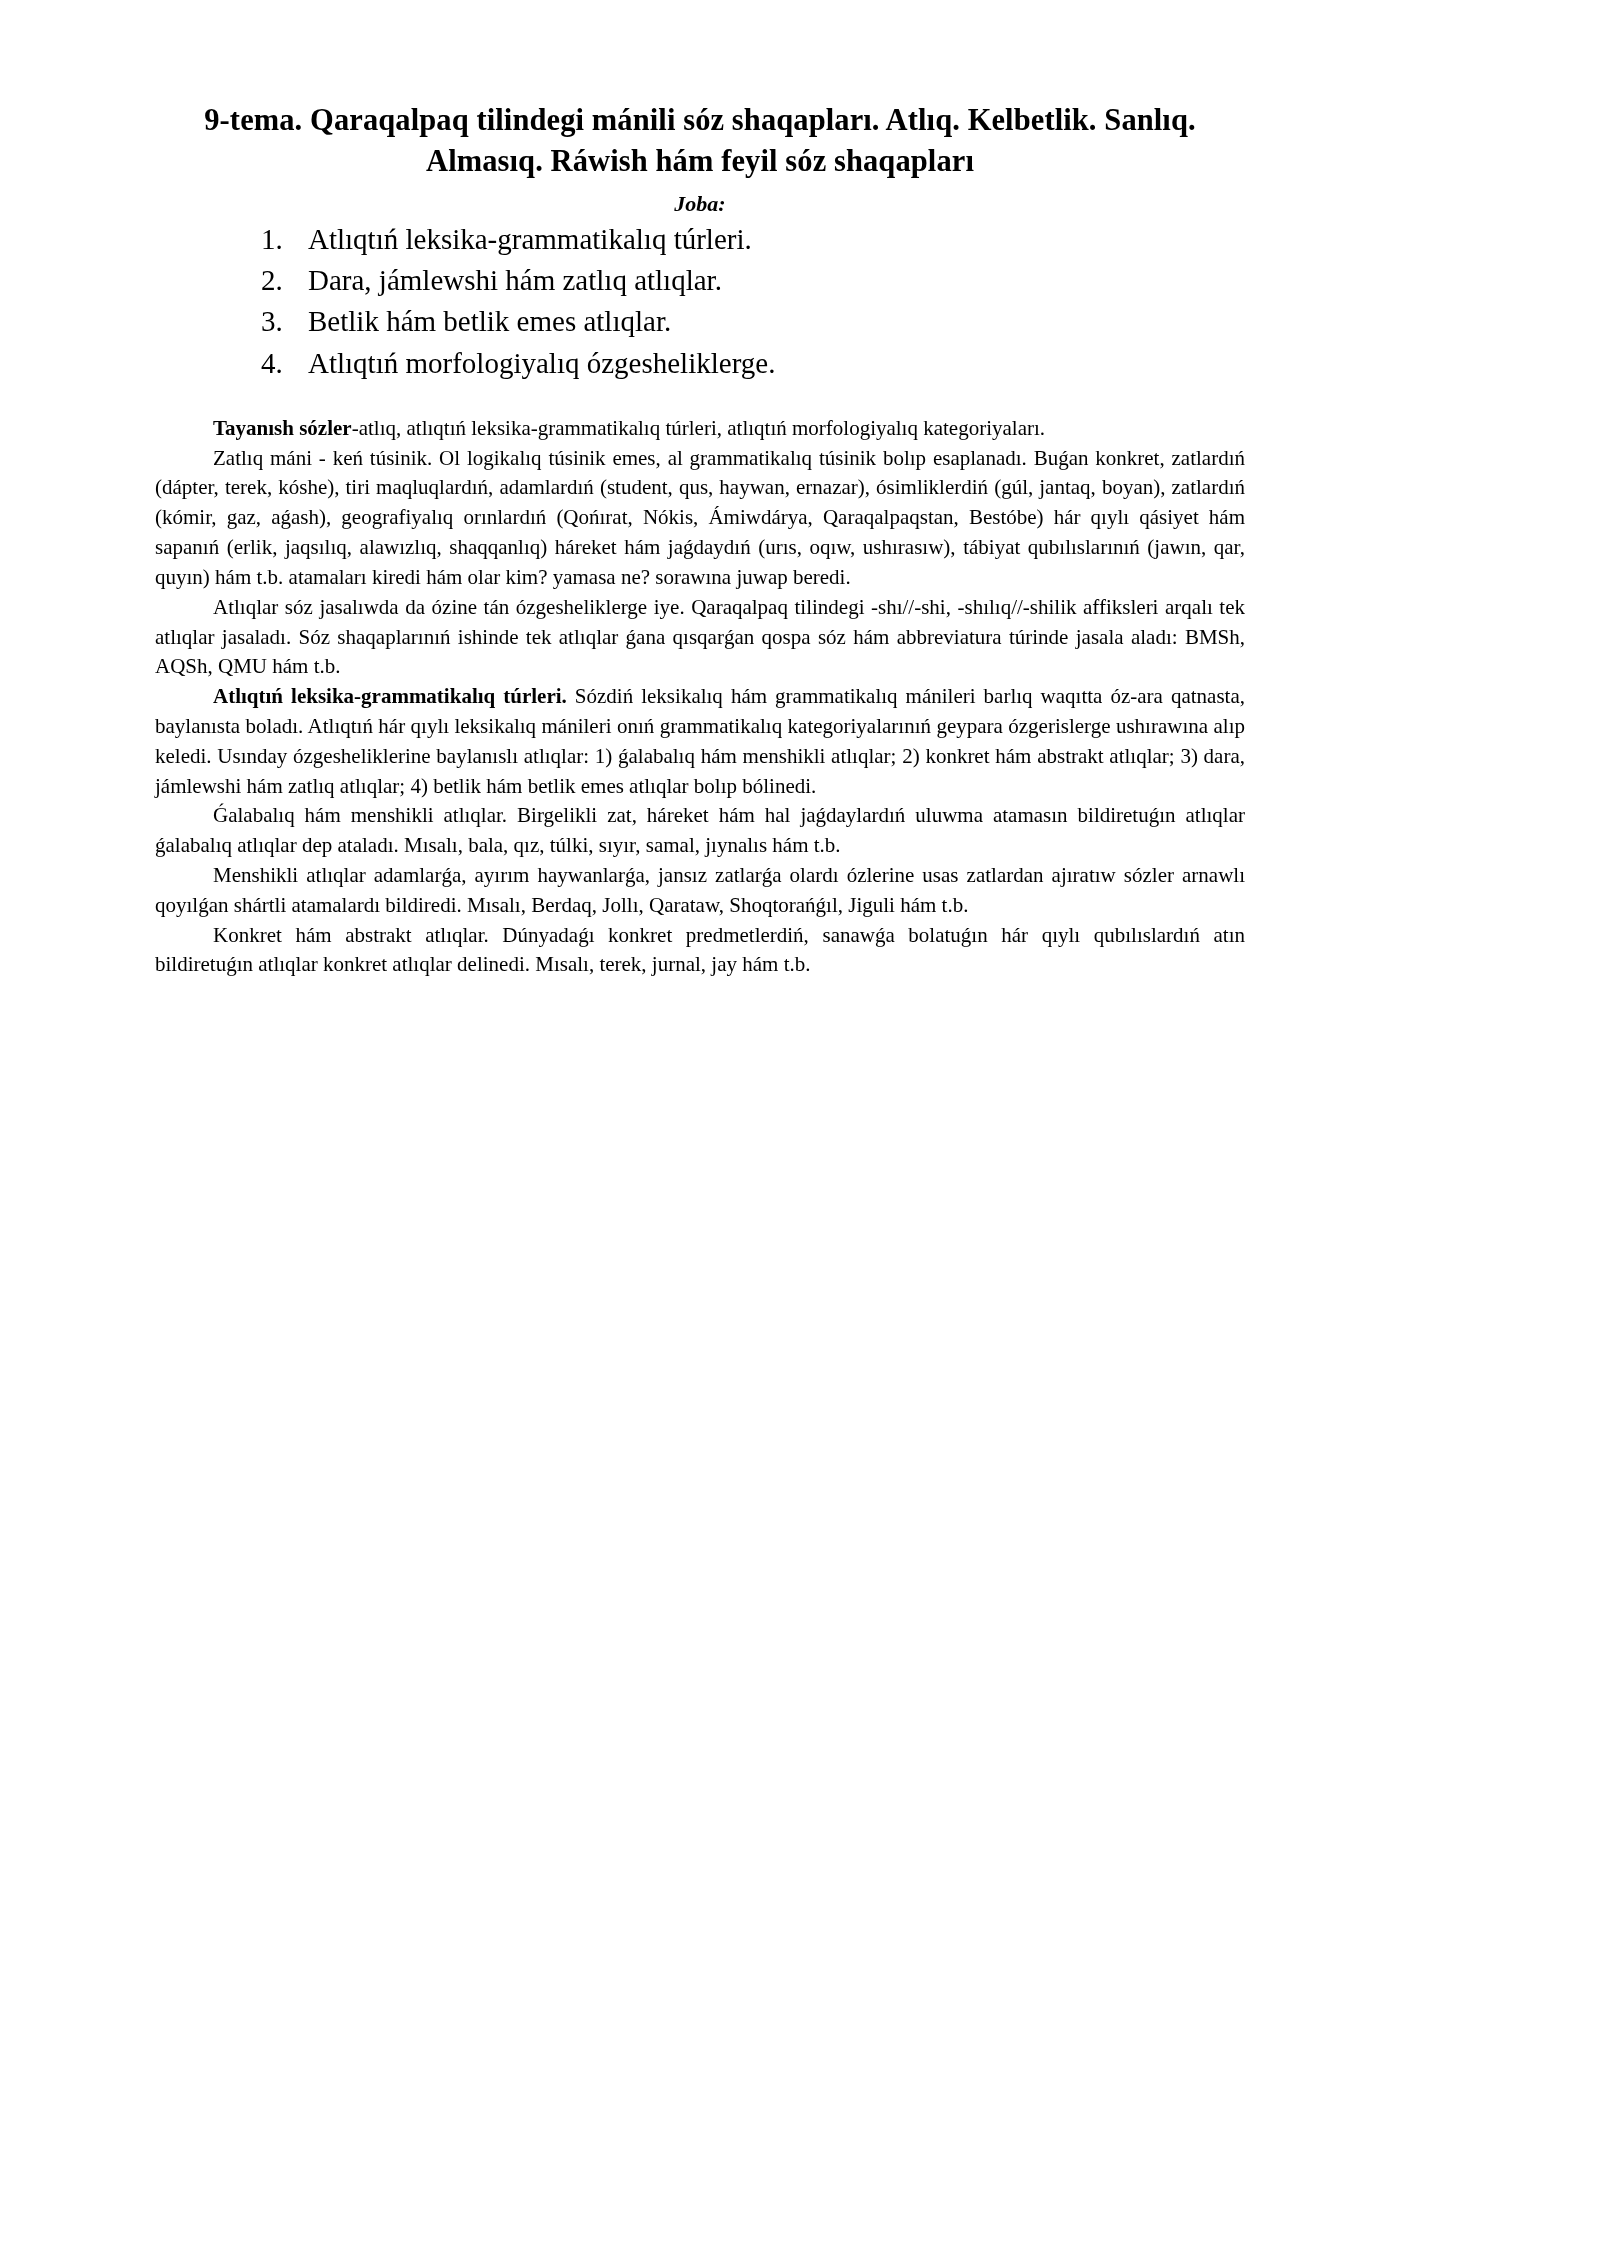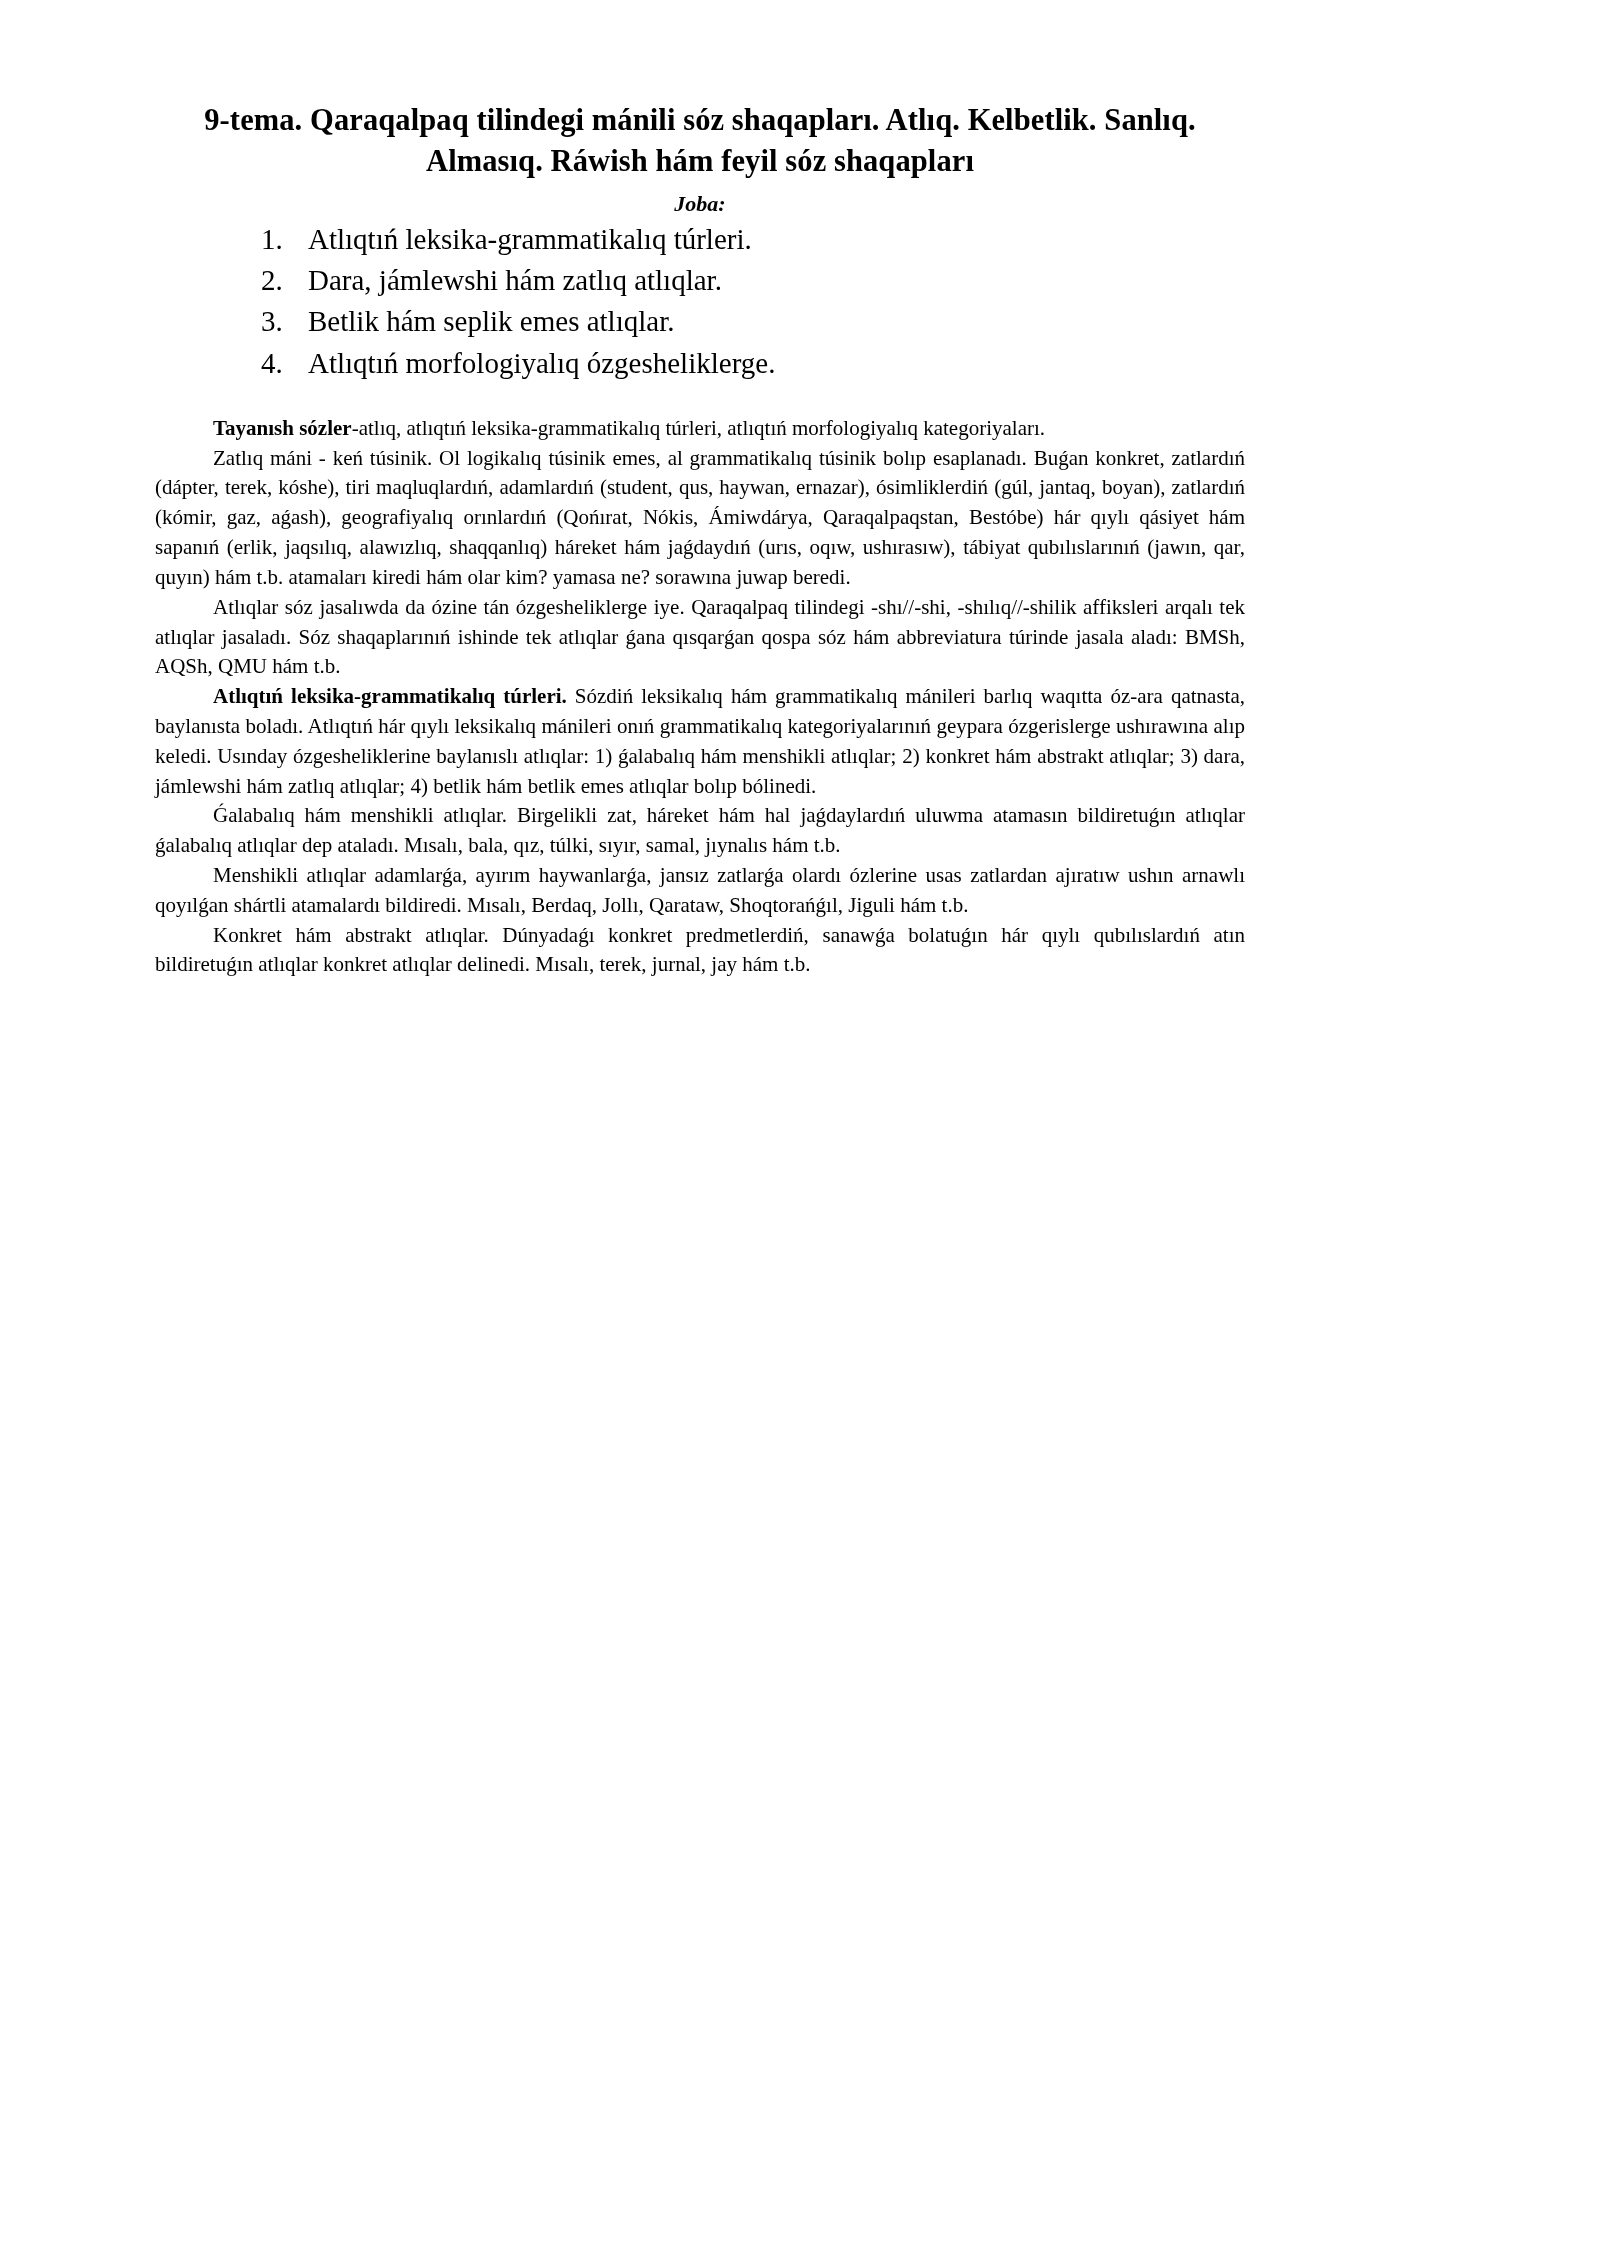--- a/index.html
+++ b/index.html
@@ -75,21 +75,21 @@
   <h1 class="doc-title">
     <span class="title-line">9-tema. Qaraqalpaq tilindegi mánili sóz shaqapları. Atlıq. Kelbetlik. Sanlıq.</span>
     <span class="title-line">Almasıq. Ráwish hám feyil sóz shaqapları</span>
   </h1>
 
   <div class="joba-heading">Joba:</div>
 
   <ol class="outline">
     <li>Atlıqtıń leksika-grammatikalıq túrleri.</li>
     <li>Dara, jámlewshi hám zatlıq atlıqlar.</li>
-    <li>Betlik hám seplik emes atlıqlar.</li>
+    <li>Betlik hám betlik emes atlıqlar.</li>
     <li>Atlıqtıń morfologiyalıq ózgesheliklerge.</li>
   </ol>
 
   <div class="body-block">
 
     <p class="para spaced"><span class="b">Tayanısh sózler</span><span>-atlıq, atlıqtıń leksika-grammatikalıq túrleri, atlıqtıń morfologiyalıq kategoriyaları.</span></p>
 
 
     <p class="para">Zatlıq máni - keń túsinik. Ol logikalıq túsinik emes, al grammatikalıq túsinik bolıp esaplanadı. Buǵan konkret, zatlardıń (dápter, terek, kóshe), tiri maqluqlardıń, adamlardıń (student, qus, haywan, ernazar), ósimliklerdiń (gúl, jantaq, boyan), zatlardıń (kómir, gaz, aǵash), geografiyalıq orınlardıń (Qońırat, Nókis, Ámiwdárya, Qaraqalpaqstan, Bestóbe) hár qıylı qásiyet hám sapanıń (erlik, jaqsılıq, alawızlıq, shaqqanlıq) háreket hám jaǵdaydıń (urıs, oqıw, ushırasıw), tábiyat qubılıslarınıń (jawın, qar, quyın) hám t.b. atamaları kiredi hám olar kim? yamasa ne? sorawına juwap beredi.</p>
 
@@ -97,19 +97,19 @@
     <p class="para">
       <span>Atlıqlar sóz jasalıwda da ózine tán ózgesheliklerge iye. Qaraqalpaq tilindegi -</span><span class="i">shı//-shi, -shılıq//-shilik</span><span> affiksleri arqalı tek atlıqlar jasaladı. Sóz shaqaplarınıń ishinde tek atlıqlar ǵana qısqarǵan qospa sóz hám abbreviatura túrinde jasala aladı: </span><span class="i">BMSh, AQSh, QMU</span><span> hám t.b.</span>
     </p>
 
     <p class="para">
       <span class="b">Atlıqtıń leksika-grammatikalıq túrleri.</span><span> Sózdiń leksikalıq hám grammatikalıq mánileri barlıq waqıtta óz-ara qatnasta, baylanısta boladı. Atlıqtıń hár qıylı leksikalıq mánileri onıń grammatikalıq kategoriyalarınıń geypara ózgerislerge ushırawına alıp keledi. Usınday ózgesheliklerine baylanıslı atlıqlar: 1) ǵalabalıq hám menshikli atlıqlar;  2) konkret hám abstrakt atlıqlar; 3) dara, jámlewshi hám zatlıq atlıqlar; 4) betlik hám betlik emes atlıqlar bolıp bólinedi.</span>
     </p>
 
     <p class="para">Ǵalabalıq hám menshikli atlıqlar. Birgelikli zat, háreket hám hal jaǵdaylardıń uluwma atamasın bildiretuǵın atlıqlar ǵalabalıq atlıqlar dep ataladı. Mısalı, bala, qız, túlki, sıyır, samal, jıynalıs hám t.b.</p>
 
-    <p class="para">Menshikli atlıqlar adamlarǵa, ayırım haywanlarǵa, jansız zatlarǵa olardı ózlerine usas zatlardan ajıratıw ushın arnawlı qoyılǵan shártli atamalardı bildiredi. Mısalı, Berdaq, Jollı, Qarataw, Shoqtorańǵıl, Jiguli hám t.b.</p>
+    <p class="para">Menshikli atlıqlar adamlarǵa, ayırım haywanlarǵa, jansız zatlarǵa olardı ózlerine usas zatlardan ajıratıw sózler arnawlı qoyılǵan shártli atamalardı bildiredi. Mısalı, Berdaq, Jollı, Qarataw, Shoqtorańǵıl, Jiguli hám t.b.</p>
 
     <p class="para">Konkret hám abstrakt atlıqlar. Dúnyadaǵı konkret predmetlerdiń, sanawǵa bolatuǵın hár qıylı qubılıslardıń atın bildiretuǵın atlıqlar konkret atlıqlar delinedi. Mısalı, terek, jurnal, jay hám t.b.</p>
 
   </div>
 
 </div>
 
 </body></html>

